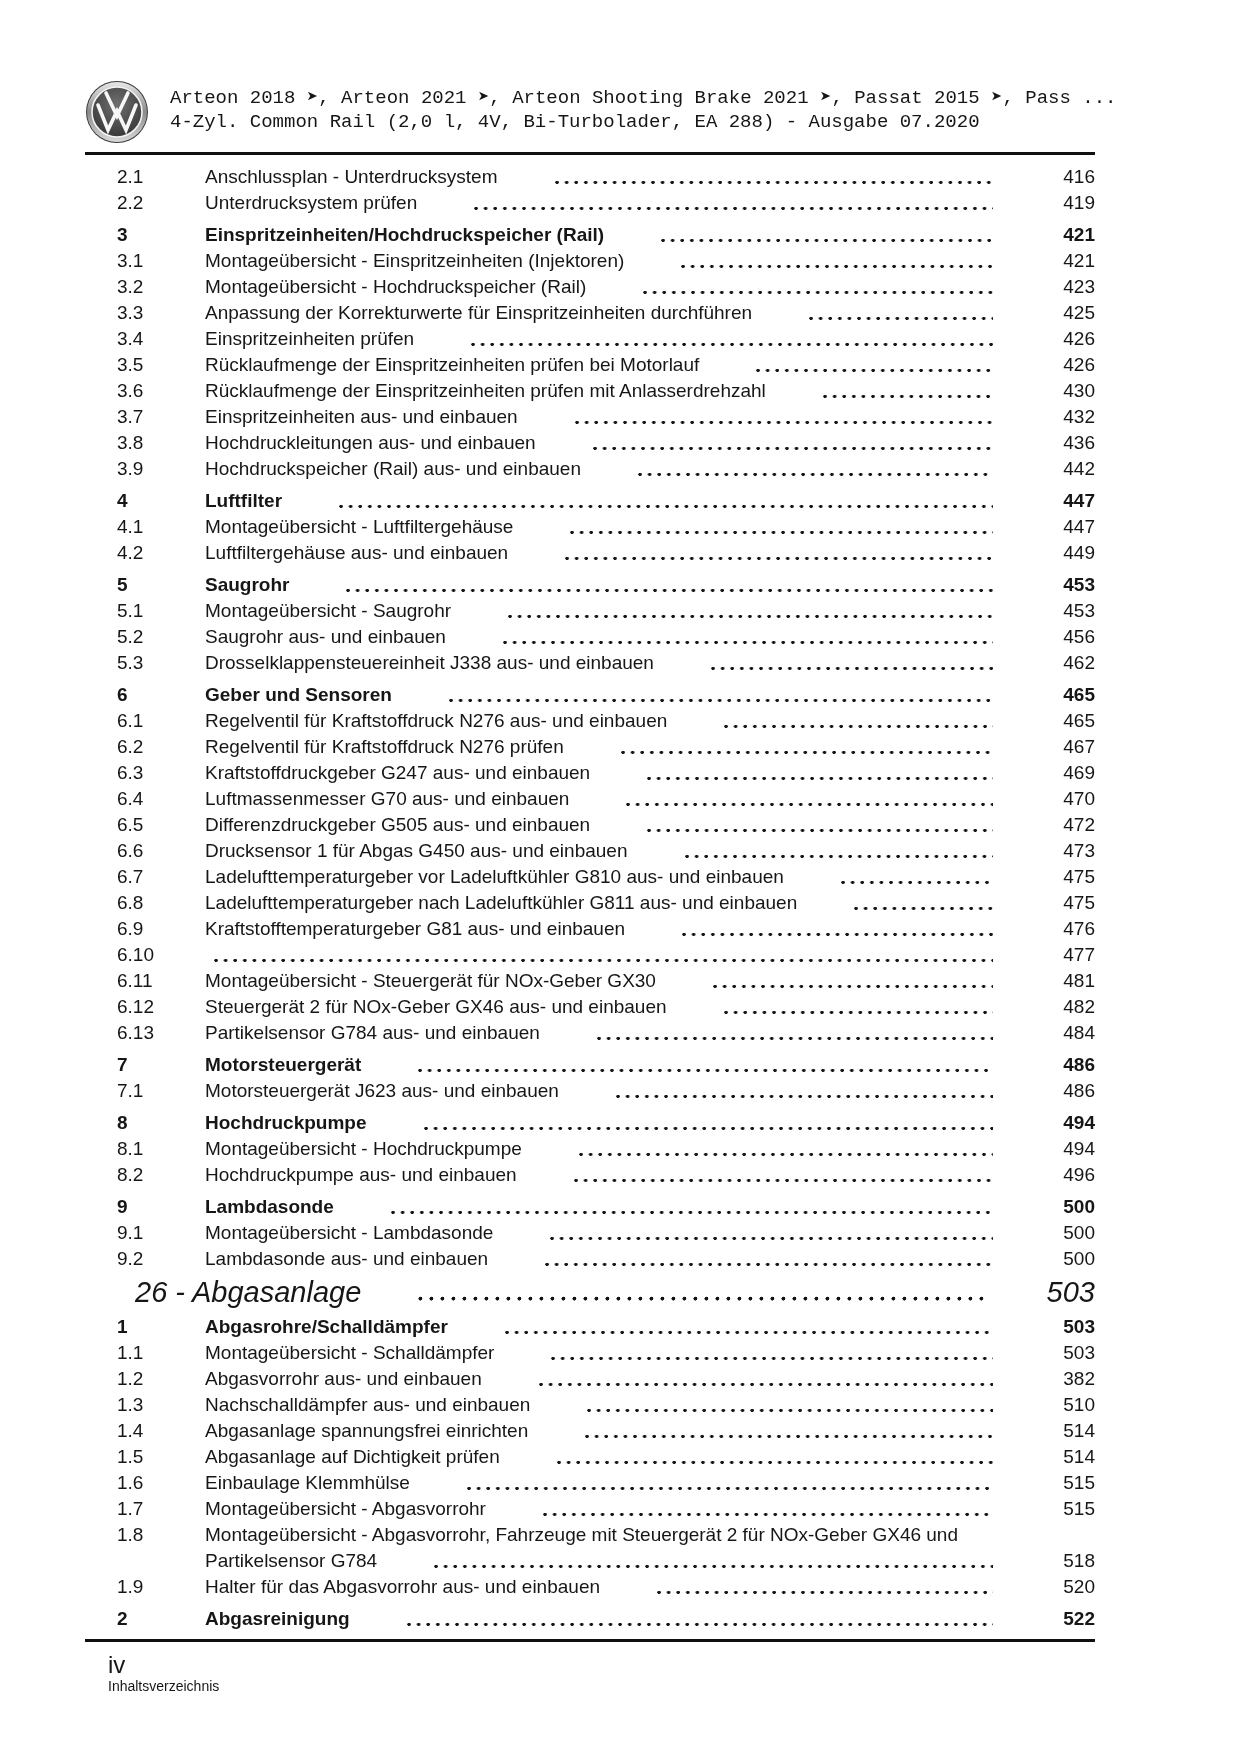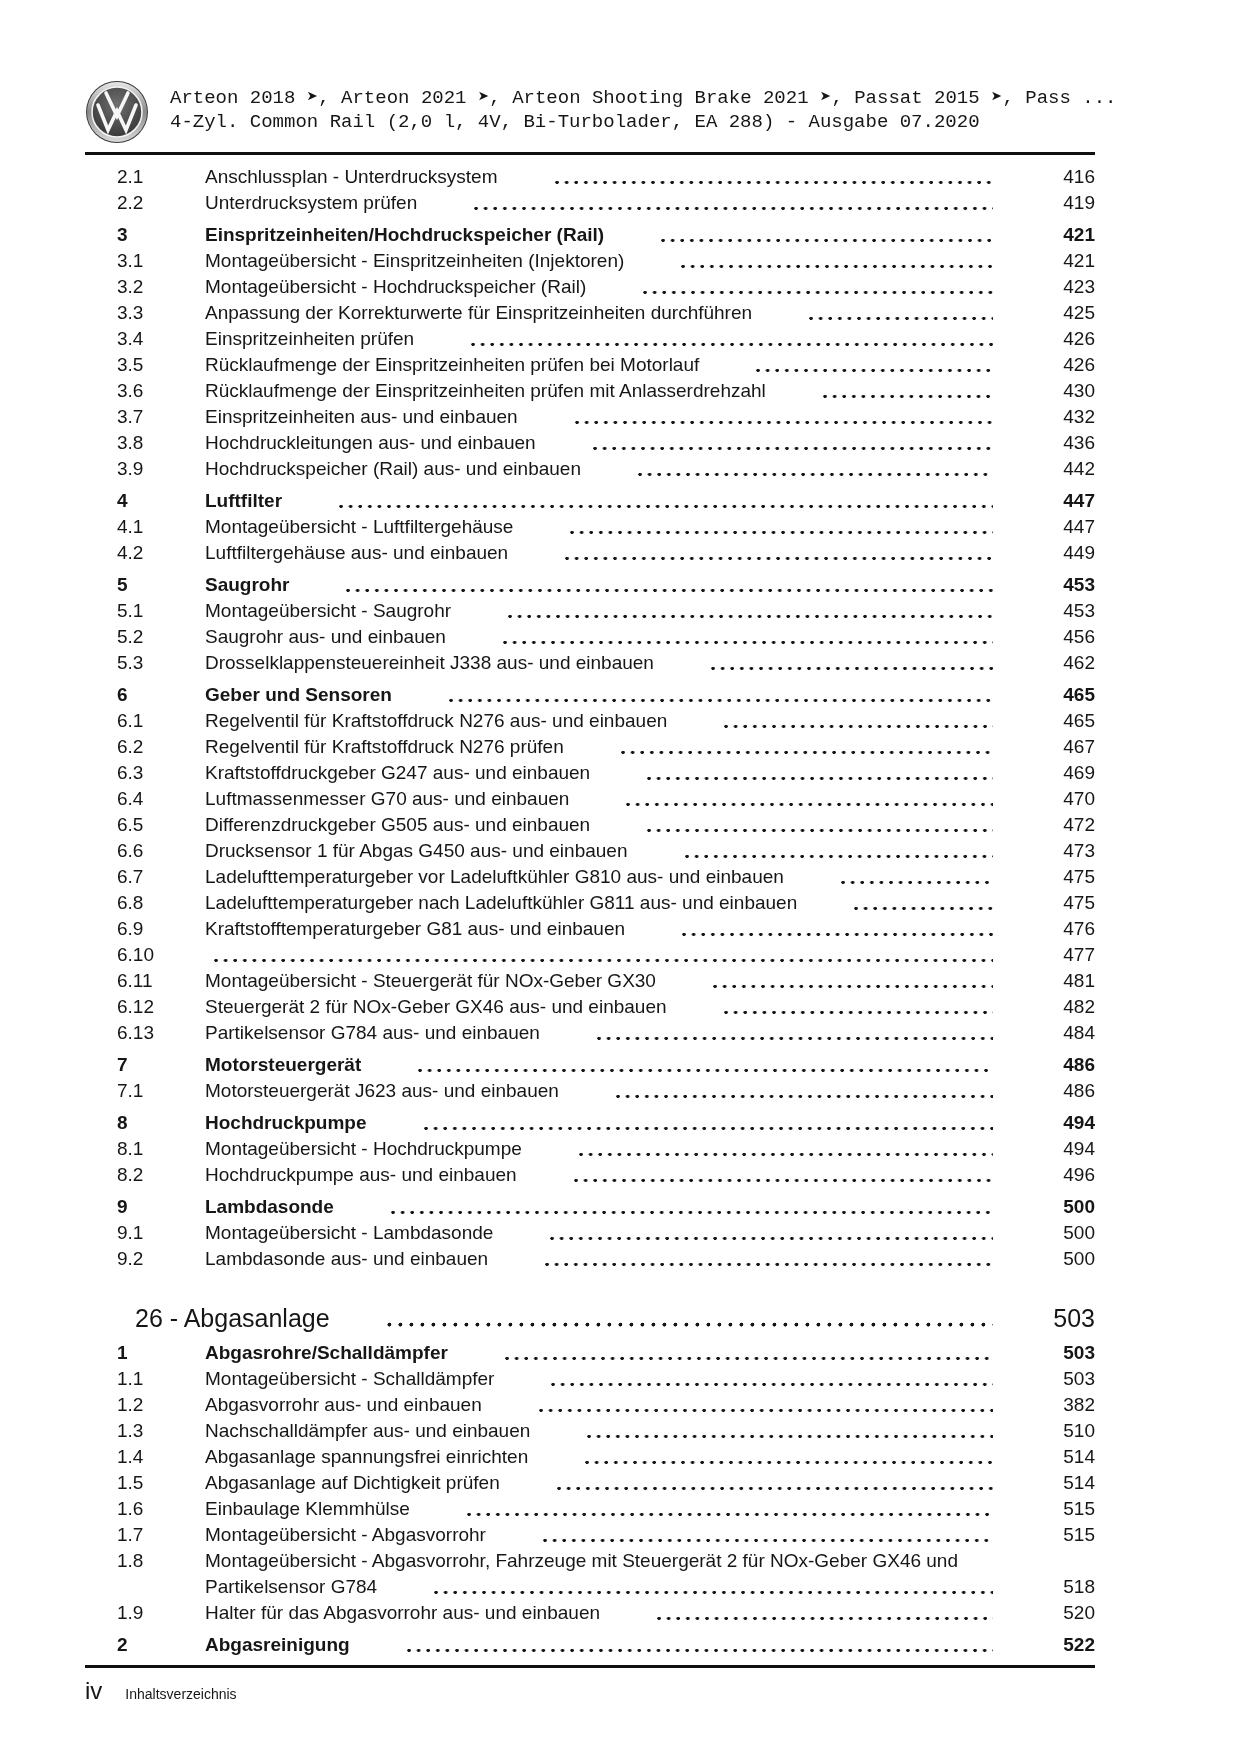--- a/index.html
+++ b/index.html
@@ -15,36 +15,36 @@
   .logo{width:64px;height:64px;flex:none;margin-top:2px;}
   .hdr-text{margin-left:21px;margin-top:9px;font-size:19px;line-height:23.5px;white-space:nowrap;font-family:Liberation Mono, monospace;}
   .hdr-rule{height:3px;background:#101010;margin-top:4px;}
 
   
   .toc{margin-top:9px;font-size:19px;}
   .row{display:flex;line-height:26px;white-space:nowrap;gap:48px;}
   .row .num{flex:none;width:40px;padding-left:32px;}
   .row .title{flex:none;}
   .row.sec{font-weight:700;margin-top:6px;}
-  .row.chapter{font-size:25px;line-height:32px;margin-top:30px;margin-bottom:5px;}
+  .row.chapter{font-size:29px;line-height:32px;margin-top:4px;margin-bottom:5px;font-style:italic;}
   .row.chapter .num{width:0;padding-left:2px;}
   .leader{
     flex:1 1 auto;align-self:flex-end;height:5px;margin:0 10px 5px 9px;
     background-image:radial-gradient(circle at 2px 2.4px,#141414 1.45px,rgba(0,0,0,0) 1.95px);
     background-size:9.6px 5px;background-repeat:repeat-x;background-position:left bottom;
   }
   .row.chapter .leader{
     background-image:radial-gradient(circle at 2.4px 2.6px,#141414 1.7px,rgba(0,0,0,0) 2.2px);
     background-size:11px 6px;height:6px;margin-bottom:6px;
   }
   .pagenum{flex:none;min-width:44px;text-align:right;}
 
   
   .ftr-rule{height:3px;background:#101010;margin-top:7px;}
-  .ftr{display:flex;align-items:baseline;margin-top:10px;}
+  .ftr{display:flex;align-items:baseline;margin-top:10px;flex-direction:column;}
   .ftr .roman{font-size:24px;line-height:26px;}
   .ftr .flabel{font-size:14px;margin-left:23px;}
 </style>
 </head>
 <body>
 
 <div class="page">
 
   <div class="hdr">
     <div class="logo">

